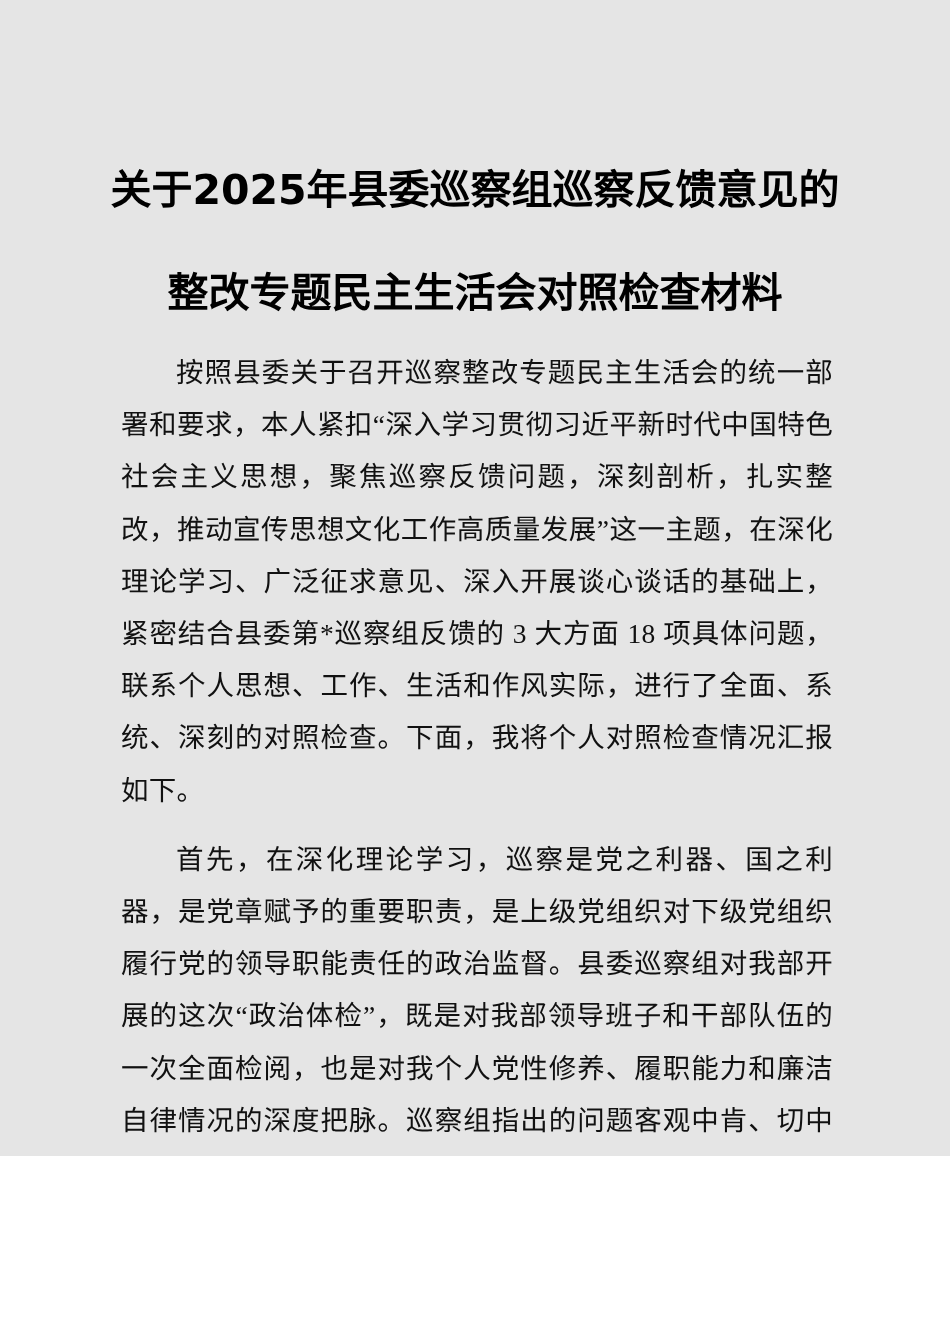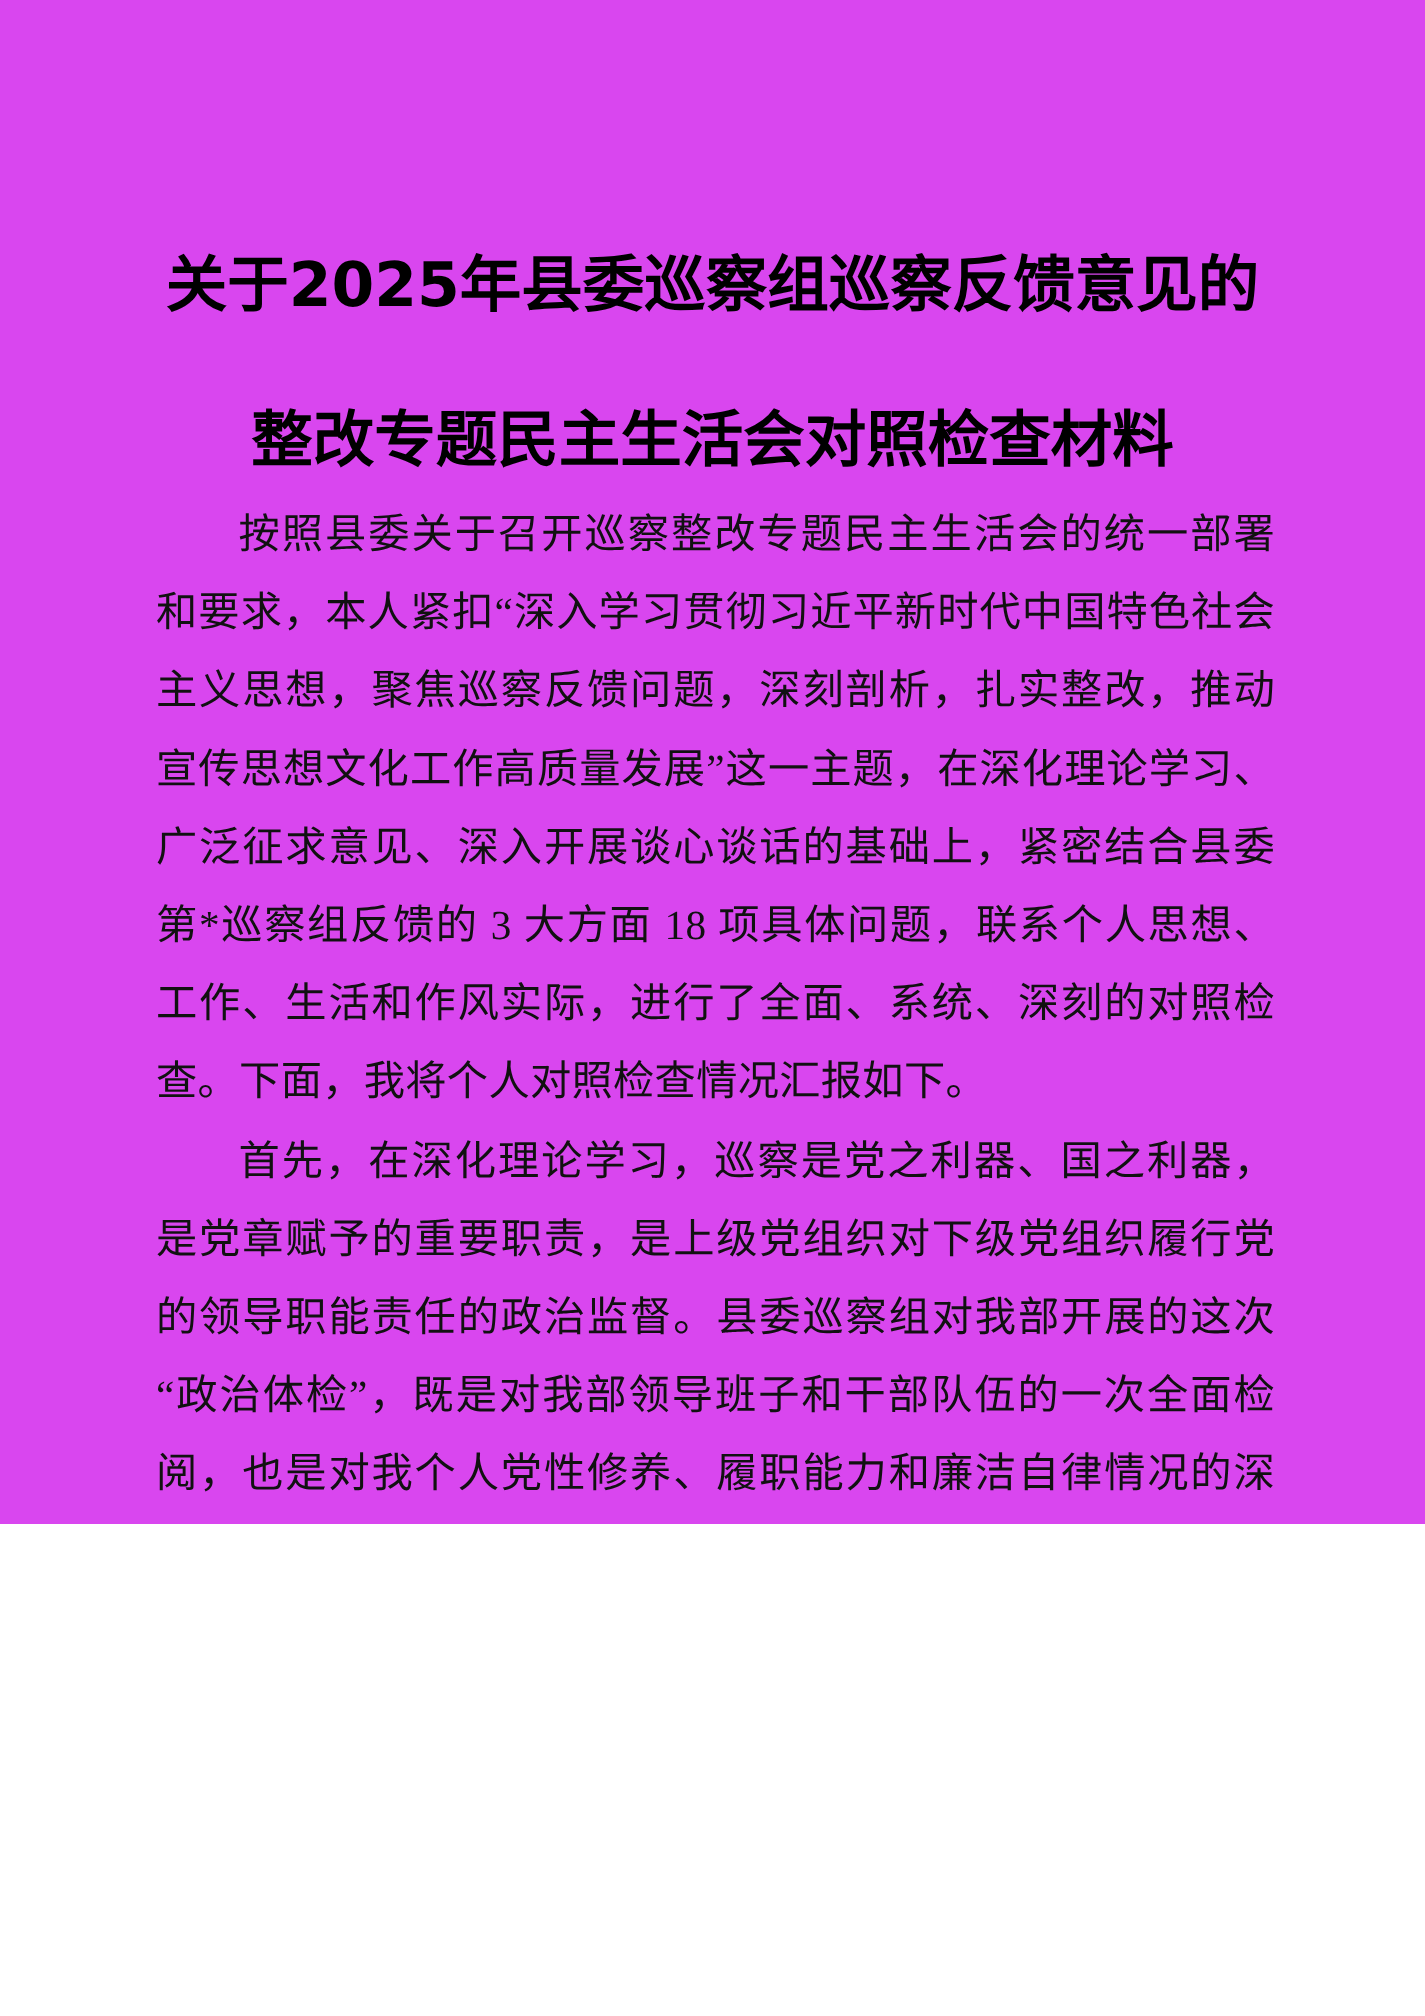--- a/index.html
+++ b/index.html
@@ -8,22 +8,22 @@
     padding: 0;
     background: #ffffff;
   }
   body {
     font-family: "Liberation Serif", "DejaVu Serif", serif;
     color: #000000;
   }
   .page {
     position: relative;
     width: 950px;
-    height: 1016px;
-    background: #d946ef;
+    height: 1156px;
+    background: #e5e5e5;
     overflow: hidden;
     box-sizing: border-box;
   }
   .doc-title {
     position: absolute;
     left: 100px;
     top: 112px;
     width: 750px;
     font-family: "DejaVu Sans", "Liberation Sans", sans-serif;
     font-weight: 700;
@@ -41,21 +41,21 @@
     width: 746px;
   }
   .para {
     font-family: "Liberation Serif", "DejaVu Serif", serif;
     font-size: 27.5px;
     line-height: 52.2px;
     text-align: justify;
     text-align-last: left;
     text-justify: inter-character;
     text-indent: 2em;
-    margin: 0;
+    margin: 17px;
     letter-spacing: 0.2px;
     word-break: break-all;
     color: #111111;
   }
   .para + .para {
     margin-top: 0px;
   }
 </style>
 </head>
 <body>

